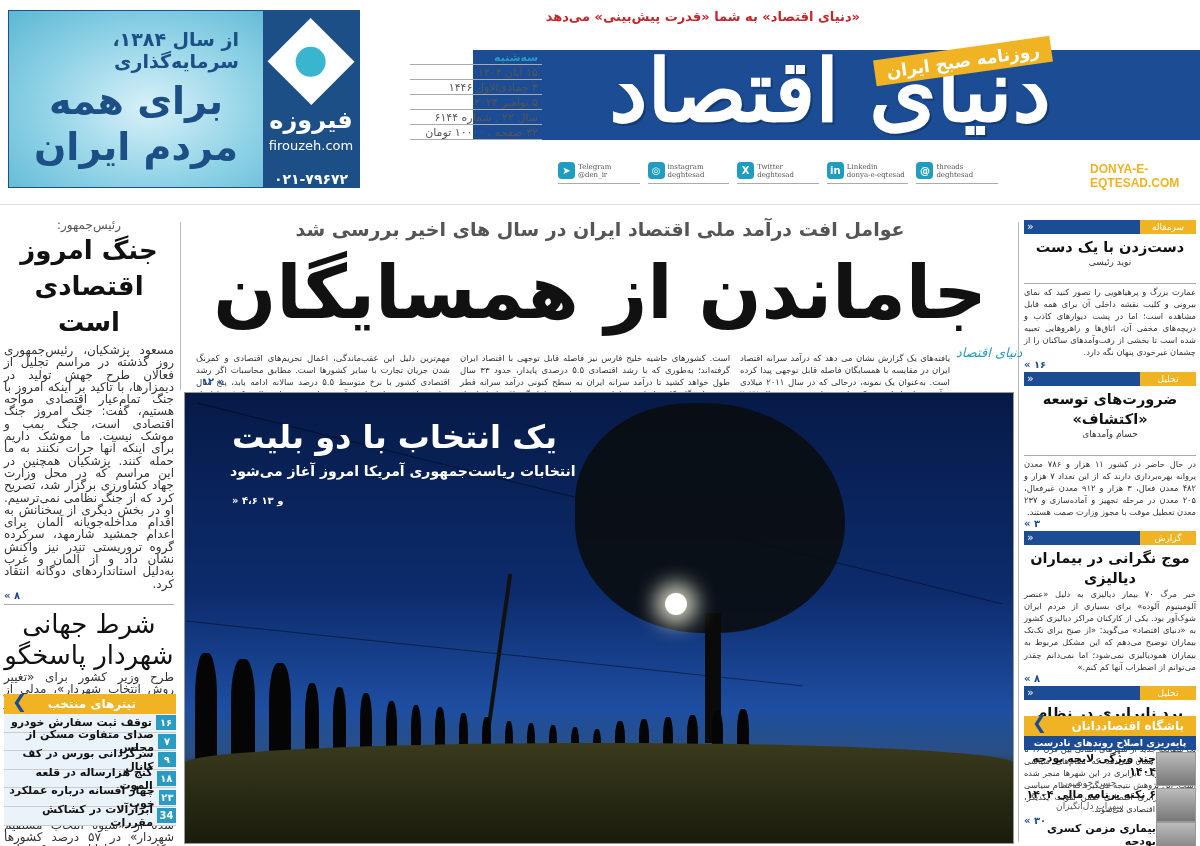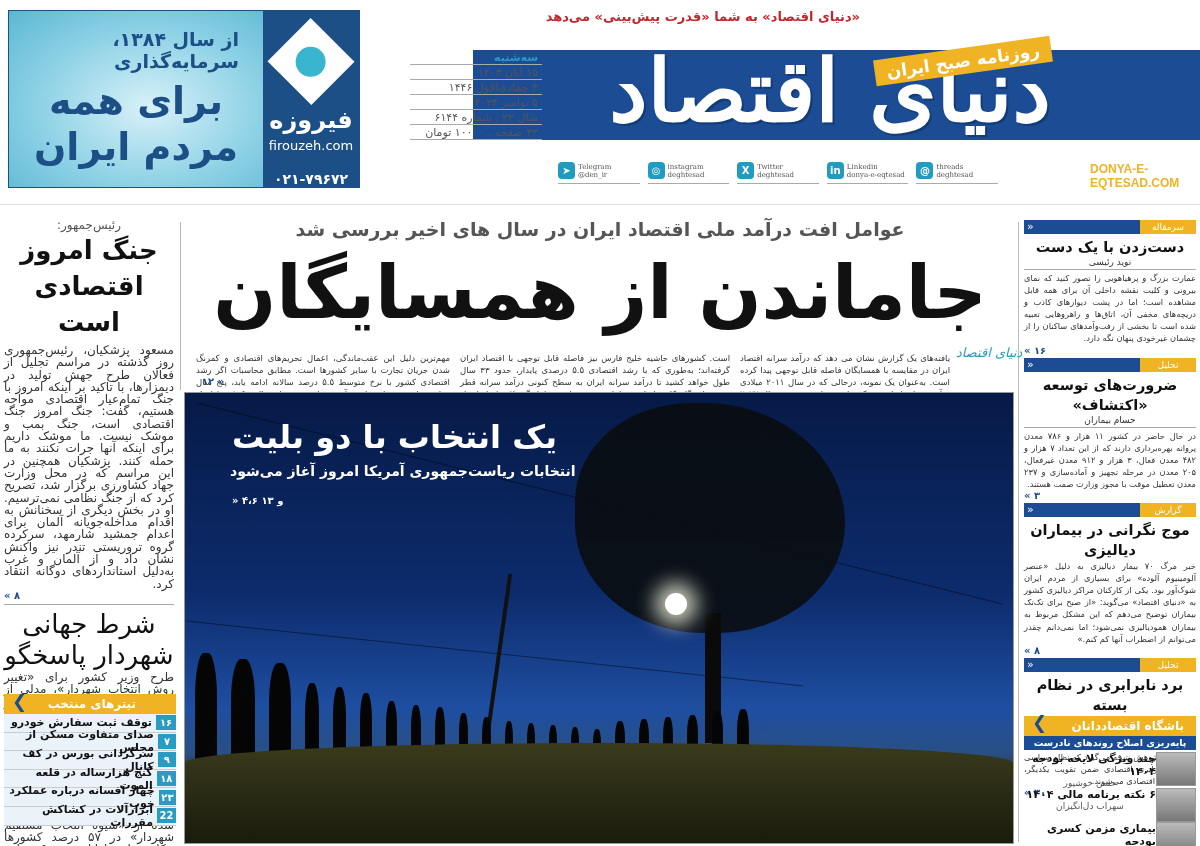--- a/index.html
+++ b/index.html
@@ -59,21 +59,21 @@
 #picks .chev{position:absolute;left:8px;top:-2px;color:#1c4c93;font-size:18px}
 #picks .row{display:flex;align-items:center;height:18.6px;border-bottom:1px solid #ccc;background:#eaf2fa}
 #picks .num{width:20px;height:15px;background:#2a9bc2;color:#fff;font-size:10px;font-weight:bold;text-align:center;line-height:15px;margin-left:4px}
 #picks .t{font-size:11px;font-weight:bold;color:#111}
 
 #rc{left:1024px;top:218px;width:172px;direction:rtl}
 .sec{display:flex;height:14px;margin:2px 0 3px}
 .sec .lab{width:56px;background:#f0b323;color:#fff;font-size:9px;text-align:center;line-height:14px}
 .sec .bar{flex:1;background:#1c4c93;color:#fff;font-size:11px;line-height:13px;text-align:left;padding-left:3px}
 .rt{font-size:14.5px;font-weight:bold;text-align:center;color:#111;line-height:20px}
-.au{font-size:9px;text-align:center;color:#333;border-bottom:1px solid #aaa;padding-bottom:2px;margin-bottom:2px}
+.au{font-size:9px;text-align:center;color:#333;border-bottom:1px solid #aaa;padding-bottom:16px;margin-bottom:2px}
 .rb{font-size:8.3px;line-height:12.1px;color:#333;text-align:justify}
 #club-head{left:1024px;top:716px;width:172px;height:20px;background:#f0b323;color:#fff;font-size:12px;font-weight:bold;direction:rtl;padding-right:12px;line-height:20px}
 #club-head .chev{position:absolute;left:8px;top:-3px;color:#1c4c93;font-size:18px}
 #club-sub{left:1024px;top:736px;width:172px;height:14px;background:#1c4c93;color:#fff;font-size:9.5px;font-weight:bold;direction:rtl;text-align:center;line-height:14px}
 .club{left:1024px;width:172px;direction:rtl;display:flex;}
 .club .ph{width:40px;height:34px;background:linear-gradient(#bbb,#777);border:1px solid #999;flex:none}
 .club .ct{font-size:11px;font-weight:bold;color:#111}
 .club .ca{font-size:9px;color:#555;text-align:center}
 .vline{background:#bbb;width:1px}
 </style>
@@ -210,41 +210,41 @@
     </div>
   <div class="row">
       <span class="num">۱۸</span>
       <span class="t">گنج هزارساله در قلعه الموت</span>
     </div>
   <div class="row">
       <span class="num">۲۳</span>
       <span class="t">چهار افسانه درباره عملکرد خوب</span>
     </div>
   <div class="row">
-      <span class="num">22</span>
+      <span class="num">34</span>
       <span class="t">ابزارآلات در کشاکش مقررات</span>
     </div>
 </div>
 
 <div id="rc" class="abs">
   <div class="sec">
       <span class="lab">سرمقاله</span>
       <span class="bar">«</span>
     </div>
   <div class="rt">دست‌زدن با یک دست</div>
   <div class="au">نوید رئیسی</div>
   <div class="rb">عمارت بزرگ و پرهیاهویی را تصور کنید که نمای بیرونی و کلیت نقشه داخلی آن برای همه قابل مشاهده است؛ اما در پشت دیوارهای کاذب و دریچه‌های مخفی آن، اتاق‌ها و راهروهایی تعبیه شده است تا بخشی از رفت‌وآمدهای ساکنان را از چشمان غیرخودی پنهان نگه دارد.</div>
   <div class="more" style="text-align:left">۱۶ »</div>
 
   <div class="sec">
       <span class="lab">تحلیل</span>
       <span class="bar">«</span>
     </div>
   <div class="rt">ضرورت‌های توسعه «اکتشاف»</div>
-  <div class="au">حسام بیماران</div>
+  <div class="au">حسام وآمدهای</div>
   <div class="rb">در حال حاضر در کشور ۱۱ هزار و ۷۸۶ معدن پروانه بهره‌برداری دارند که از این تعداد ۷ هزار و ۴۸۲ معدن فعال، ۳ هزار و ۹۱۲ معدن غیرفعال، ۲۰۵ معدن در مرحله تجهیز و آماده‌سازی و ۲۳۷ معدن تعطیل موقت با مجوز وزارت صمت هستند.</div>
   <div class="more" style="text-align:left">۳ »</div>
 
   <div class="sec">
       <span class="lab">گزارش</span>
       <span class="bar">«</span>
     </div>
   <div class="rt">موج نگرانی در بیماران دیالیزی</div>
   <div class="rb">خبر مرگ ۷۰ بیمار دیالیزی به دلیل «عنصر آلومینیوم آلوده» برای بسیاری از مردم ایران شوک‌آور بود. یکی از کارکنان مراکز دیالیزی کشور به «دنیای اقتصاد» می‌گوید: «از صبح برای تک‌تک بیماران توضیح می‌دهم که این مشکل مربوط به بیماران همودیالیزی نمی‌شود؛ اما نمی‌دانم چقدر می‌توانم از اضطراب آنها کم کنم.»</div>
   <div class="more" style="text-align:left">۸ »</div>

